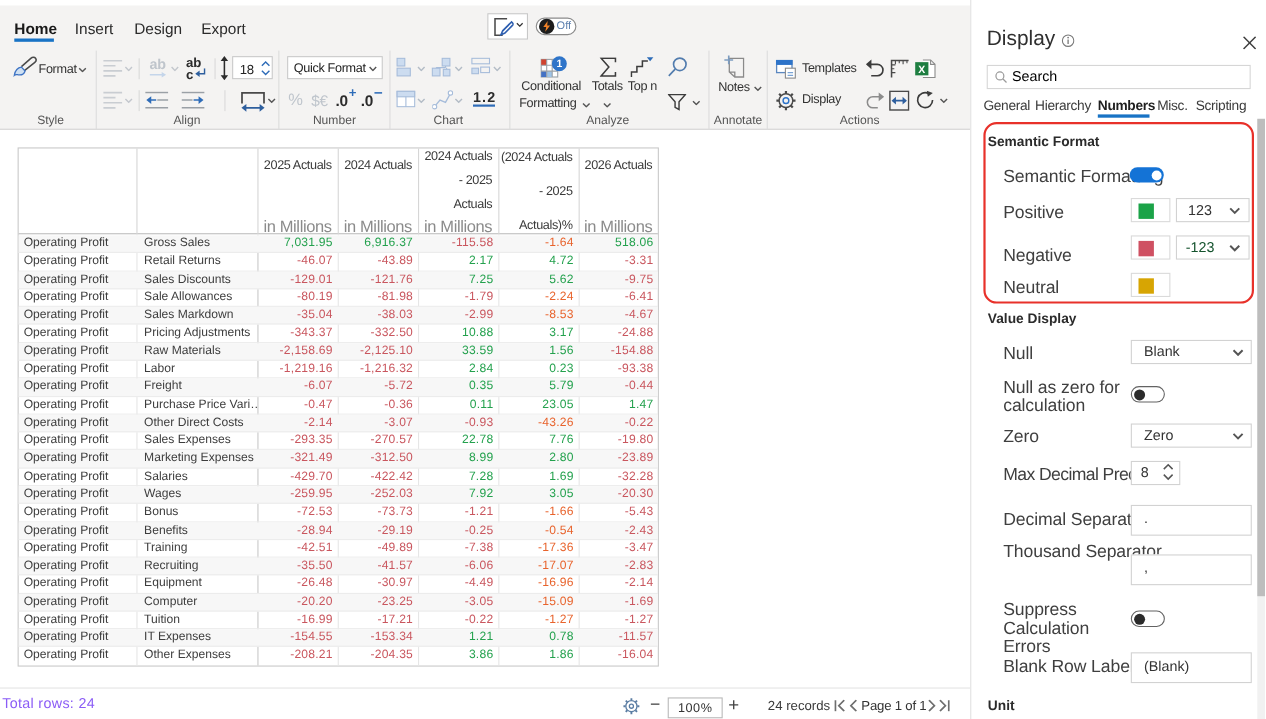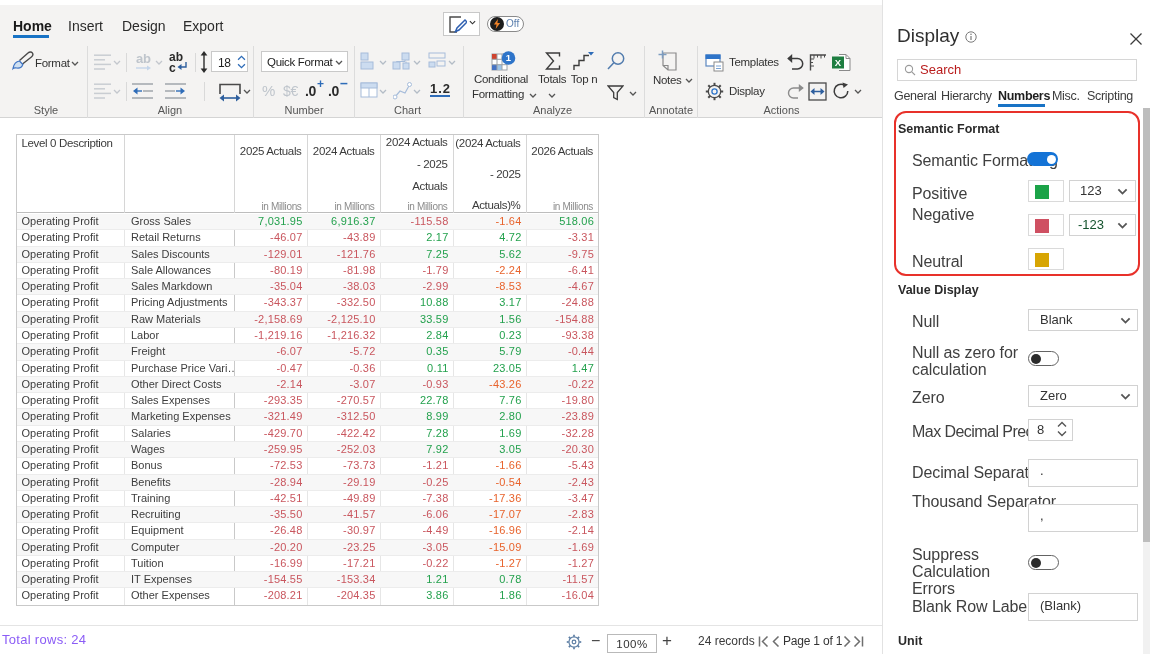--- a/index.html
+++ b/index.html
@@ -15,21 +15,21 @@
 .rtxt{position:absolute;font-size:11.5px;letter-spacing:-0.3px;color:#323232;white-space:nowrap}
 .ctxt{position:absolute;font-size:11.5px;letter-spacing:-0.3px;color:#323232;text-align:center;white-space:nowrap}
 .chev{position:absolute}
 .wbox{position:absolute;background:#fff;border:1px solid #c9c9c9}
 .gray{color:#bfc5cc}
 
 #tbl{position:absolute;left:16px;top:134px;width:583px;height:472px;border:1px solid #c9c9c9;background:#fff}
 #thead{position:absolute;left:0;top:0;width:581px;height:78px;border-bottom:1px solid #bdbdbd}
 .hc{position:absolute;top:0;height:78px;display:flex;flex-direction:column;justify-content:space-between;font-size:11.5px;letter-spacing:-0.35px;color:#3b3b3b;line-height:16.5px;white-space:nowrap;overflow:hidden}
 .hc.p2{padding-top:8px}
-.hc .im{font-size:10px;color:#8b8b8b;line-height:12px}
+.hc .im{font-size:15px;color:#8b8b8b;line-height:12px}
 .hr{text-align:right;padding-right:5px}
 #tbody{position:absolute;left:0;top:79px;width:581px;height:391px}
 .row{position:relative;height:16.29px;border-bottom:1px solid #ececec}
 .row.s{background:#f7f7f7}
 .row:last-child{border-bottom:none}
 .c{position:absolute;top:0;height:16.29px;line-height:15.3px;font-size:11px;color:#3d3d3d;white-space:nowrap;overflow:hidden}
 .t1{left:0;width:106px;padding-left:4.5px}
 .t2{left:106.5px;width:110px;padding-left:7.5px}
 .n3,.n4,.n5,.n6,.n7{text-align:right;padding-right:4px;letter-spacing:0.2px}
 .n3{left:216.5px;width:73px}.n4{left:289.5px;width:73px}.n5{left:362.5px;width:73px}
@@ -342,21 +342,20 @@
   </svg>
 <div class="abs" style="left:506px;top:18px;font-size:10px;color:#5b7fae">Off</div>
 <div id="tbl">
 <div id="thead">
 <div class="hvl" style="left:106.5px"></div>
 <div class="hvl" style="left:216.5px"></div>
 <div class="hvl" style="left:289.5px"></div>
 <div class="hvl" style="left:362.5px"></div>
 <div class="hvl" style="left:435.5px"></div>
 <div class="hvl" style="left:508.5px"></div>
-<div class="hc" style="left:0;width:106px;padding-left:4.5px">Level 0 Description</div>
 <div class="hc hr p2" style="left:216.5px;width:73px">
         <span>2025 Actuals</span>
         <span class="im">in Millions</span>
       </div>
 <div class="hc hr p2" style="left:289.5px;width:73px">
         <span>2024 Actuals</span>
         <span class="im">in Millions</span>
       </div>
 <div class="hc hr" style="left:362.5px;width:73px;line-height:15.5px">
         <span>2024 Actuals</span>
@@ -648,21 +647,21 @@
 <g stroke="#3c3c3c" stroke-width="1.3">
       <line x1="0.5" y1="0.5" x2="11.5" y2="11.5"></line>
       <line x1="11.5" y1="0.5" x2="0.5" y2="11.5"></line>
     </g>
   </svg>
 <div class="abs" style="left:897px;top:59px;width:240px;height:22px;border:1px solid #d6d6d6;background:#fff"></div>
 <svg class="abs" style="left:904px;top:64px" width="12" height="12" viewBox="0 0 12 12">
 <circle cx="5" cy="5" r="3.6" fill="none" stroke="#9a9a9a" stroke-width="1.1"></circle>
 <line x1="7.8" y1="7.8" x2="11" y2="11" stroke="#9a9a9a" stroke-width="1.1"></line>
   </svg>
-<div class="abs" style="left:920px;top:62px;font-size:13px;color:#b91c1c">Search</div>
+<div class="abs" style="left:920px;top:62px;font-size:13px;color:#000000">Search</div>
 <div class="abs ptab" style="left:894px">General</div>
 <div class="abs ptab" style="left:941px">Hierarchy</div>
 <div class="abs ptab" style="left:998px;font-weight:bold;color:#1f1f1f">Numbers</div>
 <div class="abs ptab" style="left:1052px">Misc.</div>
 <div class="abs ptab" style="left:1087px">Scripting</div>
 <div class="abs" style="left:998px;top:104px;width:47px;height:2.5px;background:#1873c5"></div>
 <div class="abs" style="left:894px;top:111px;width:246px;height:165px;border:2.5px solid #e8312a;border-radius:12px"></div>
 <div class="psec" style="left:898px;top:122px">Semantic Format</div>
 <div class="plab" style="left:912px;top:152px">Semantic Formatting</div>
 <div class="tgon" style="left:1027px;top:152px">
@@ -670,21 +669,21 @@
   </div>
 <div class="plab" style="left:912px;top:185px">Positive</div>
 <div class="sw" style="left:1028px;top:180px">
     <i style="background:#1ba348"></i>
   </div>
 <div class="pbox" style="left:1069px;top:180px;width:67px;height:22px"></div>
 <div class="abs" style="left:1080px;top:183px;font-size:13px;color:#333">123</div>
 <svg class="chev" style="left:1117px;top:188px" width="11" height="7" viewBox="0 0 8 5">
     <polyline points="1,1 4,4 7,1" fill="none" stroke="#555" stroke-width="1.3"></polyline>
   </svg>
-<div class="plab" style="left:912px;top:206px">Negative</div>
+<div class="plab" style="left:912px;top:224px">Negative</div>
 <div class="sw" style="left:1028px;top:214px">
     <i style="background:#cf5062"></i>
   </div>
 <div class="pbox" style="left:1069px;top:214px;width:67px;height:22px"></div>
 <div class="abs" style="left:1078px;top:217px;font-size:13px;color:#14532d">-123</div>
 <svg class="chev" style="left:1117px;top:222px" width="11" height="7" viewBox="0 0 8 5">
     <polyline points="1,1 4,4 7,1" fill="none" stroke="#555" stroke-width="1.3"></polyline>
   </svg>
 <div class="plab" style="left:912px;top:253px">Neutral</div>
 <div class="sw" style="left:1028px;top:248px">

